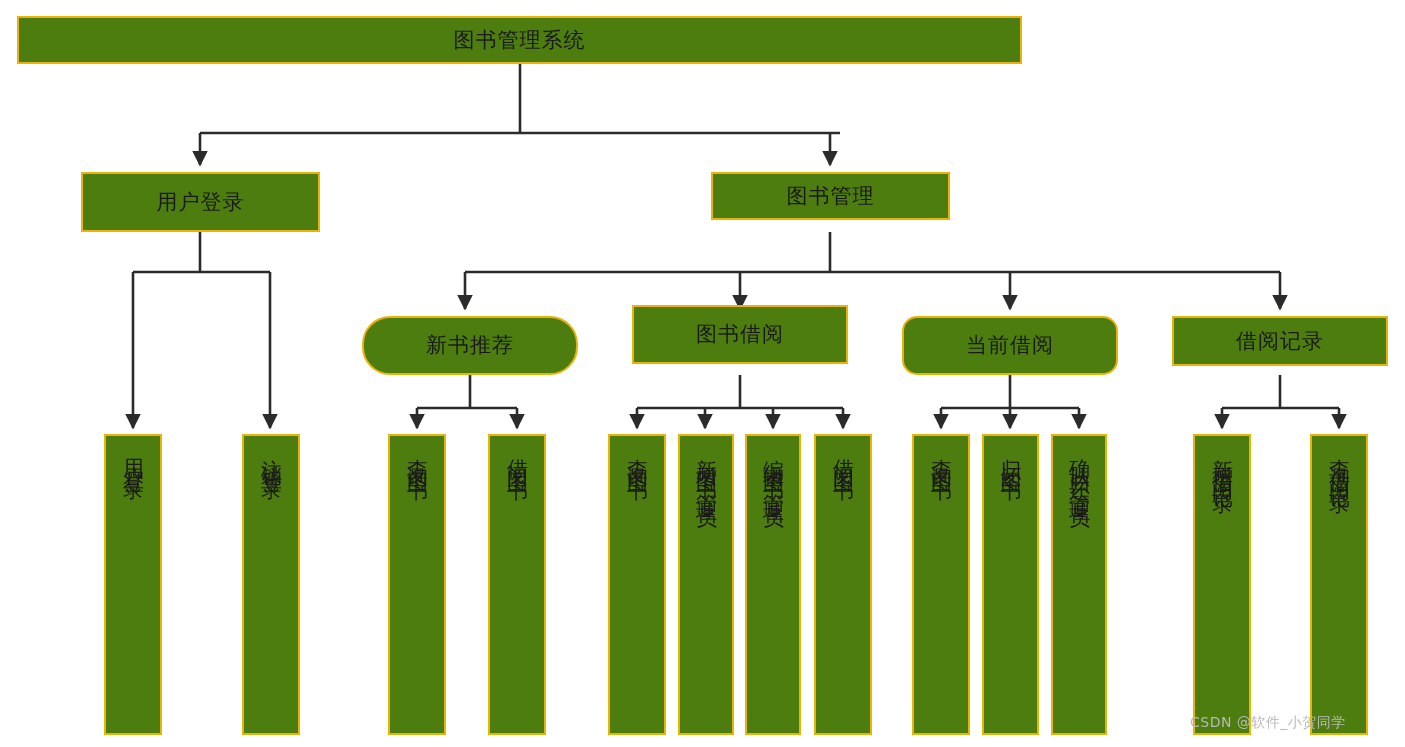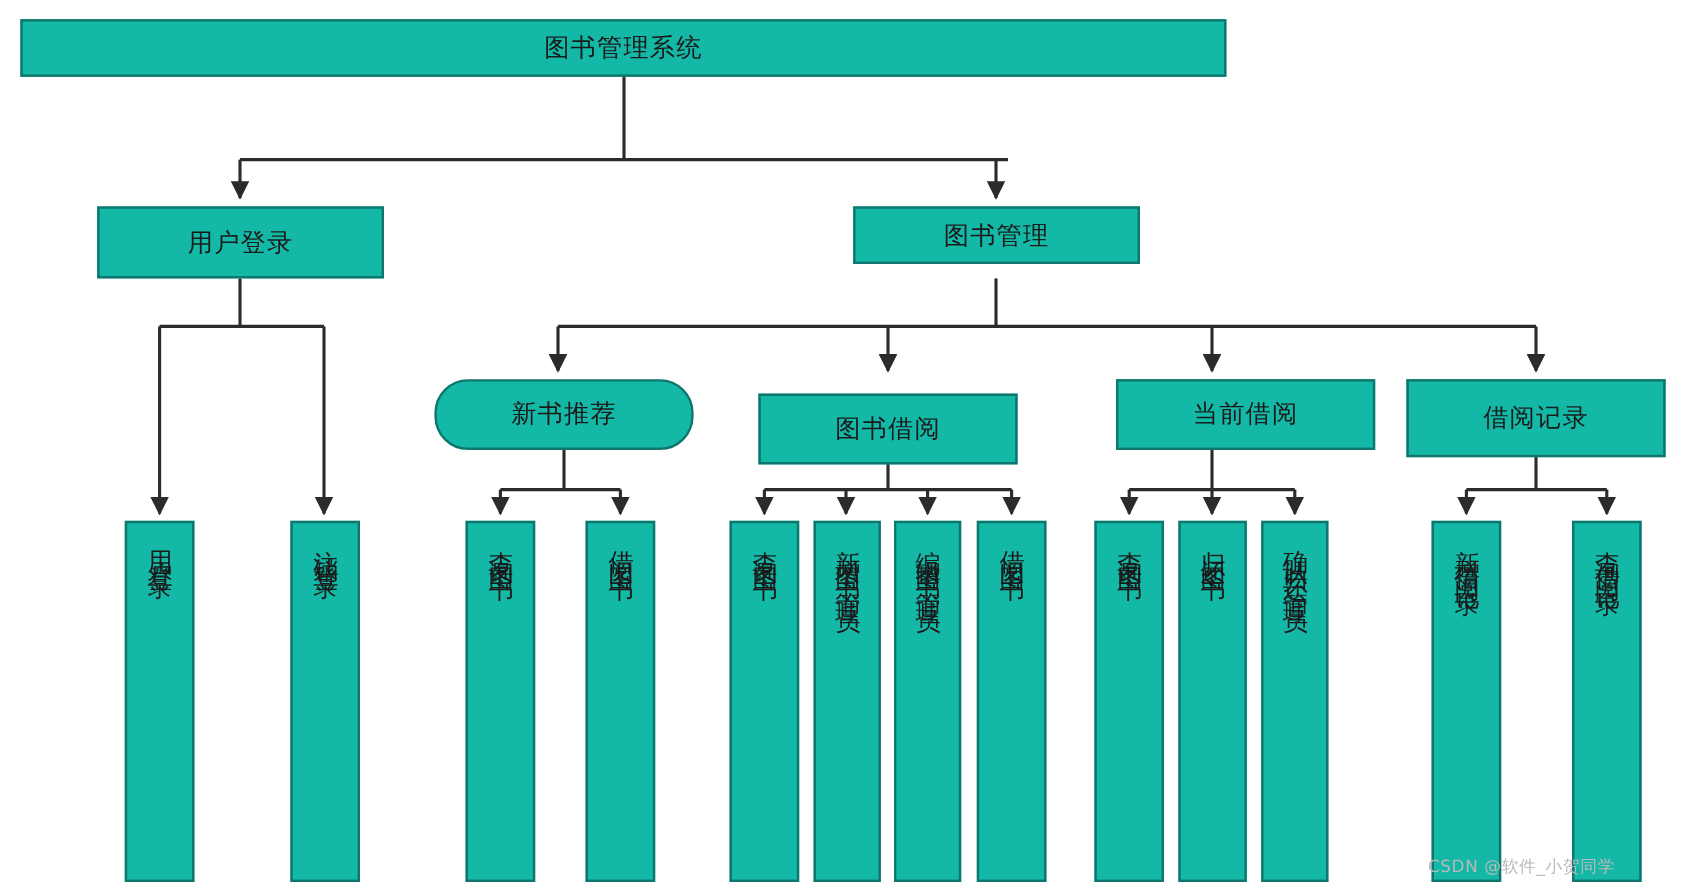--- a/index.html
+++ b/index.html
@@ -22,22 +22,22 @@
   #edges {
     position: absolute;
     left: 0; top: 0;
     width: 1405px;
     height: 747px;
     pointer-events: none;
   }
   .node {
     position: absolute;
     box-sizing: border-box;
-    border: 2px solid #0f766e;
-    background: #14b8a6;
+    border: 2px solid #eab308;
+    background: #4d7c0f;
     display: flex;
     align-items: center;
     justify-content: center;
     color: #1a1a1a;
   }
   .node .label {
     display: block;
     text-align: center;
     line-height: 1.18;
     color: #1a1a1a;
@@ -136,29 +136,29 @@
   </div>
 
   <div class="node h" style="left:711px; top:172px; width:239px; height:48px;">
     <span class="label">图书管理</span>
   </div>
 
   <div class="node h" style="left:362px; top:316px; width:216px; height:59px;border-radius:28px;">
     <span class="label">新书推荐</span>
   </div>
 
-  <div class="node h" style="left:632px; top:328px; width:216px; height:59px;align-items:center;">
+  <div class="node h" style="left:632px; top:305px; width:216px; height:59px;align-items:center;">
     <span class="label">图书借阅</span>
   </div>
 
-  <div class="node h" style="left:930px; top:316px; width:216px; height:59px;">
+  <div class="node h" style="left:902px; top:316px; width:216px; height:59px;border-radius:15px;">
     <span class="label">当前借阅</span>
   </div>
 
-  <div class="node h" style="left:1172px; top:316px; width:216px; height:65px;">
+  <div class="node h" style="left:1172px; top:316px; width:216px; height:50px;">
     <span class="label">借阅记录</span>
   </div>
 
   <div class="node v" style="left:104px; top:434px; width:58px; height:301px;">
     <span class="label">用户登录</span>
   </div>
 
   <div class="node v" style="left:242px; top:434px; width:58px; height:301px;">
     <span class="label">注销登录</span>
   </div>

